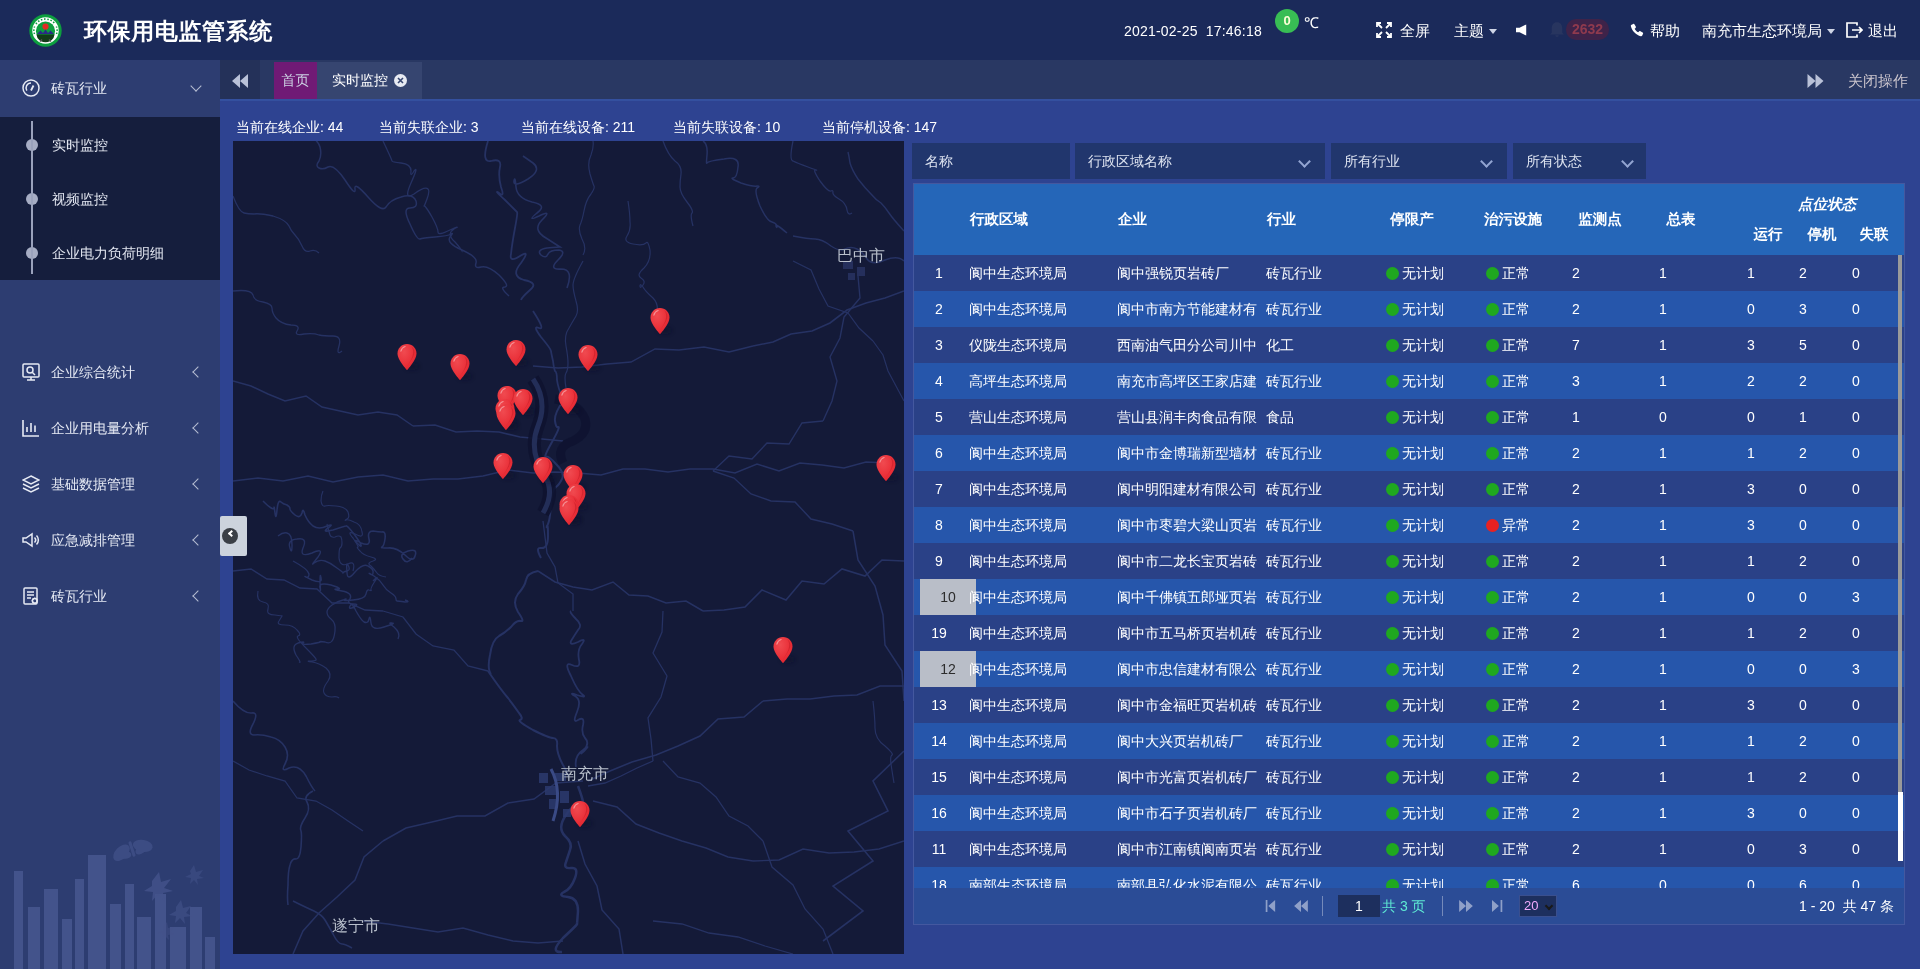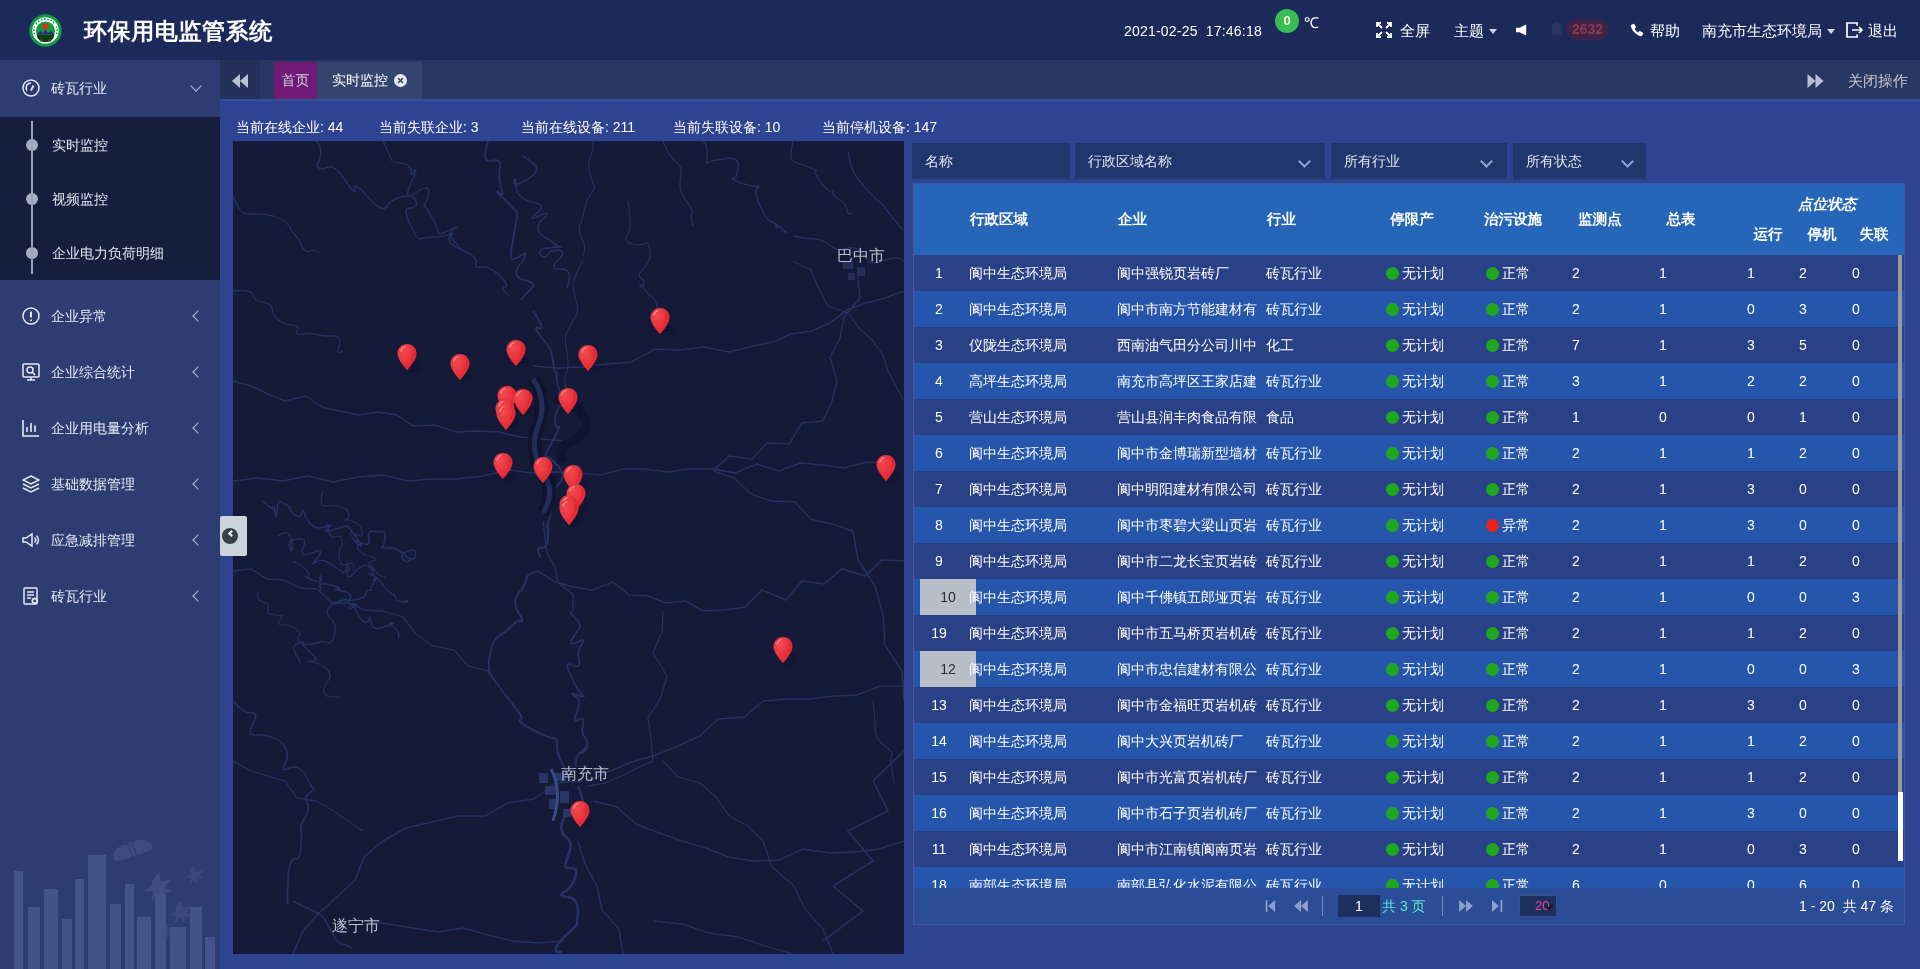--- a/index.html
+++ b/index.html
@@ -63,21 +63,21 @@
 .c8{left:709px;width:80px;text-align:center}
 .c9{left:797px;width:80px;text-align:center}
 .c10{left:849px;width:80px;text-align:center}
 .c11{left:902px;width:80px;text-align:center}
 .gdot,.rdot{display:inline-block;width:13px;height:13px;border-radius:50%;background:#1fa81f;vertical-align:-2px;margin-right:3px}
 .rdot{background:#e82121}
 #pag{position:absolute;left:0;top:704px;width:990px;height:36px;background:#2b4c96;font-size:14px}
 
 #pag .sep{position:absolute;top:8px;width:1px;height:20px;background:rgba(255,255,255,.35)}
 #pgbox{position:absolute;left:424px;top:7px;width:42px;height:22px;background:#1d2f5e;border:none;color:#fff;text-align:center;line-height:22px}
-#psel{position:absolute;left:605px;top:7px;width:38px;height:22px;background:#1d2f5e;border:1px solid #3a4f8e;color:#ec4899;line-height:20px;padding-left:15px;font-size:13px}
+#psel{position:absolute;left:605px;top:7px;width:38px;height:22px;background:#1d2f5e;border:1px solid #3a4f8e;color:#f0abfc;line-height:20px;padding-left:4px;font-size:13px}
 #psel .vchv2{position:absolute;right:4px;top:7px;width:6px;height:6px;border-left:2px solid #1a1a1a;border-bottom:2px solid #1a1a1a;transform:rotate(-45deg)}
 
 #sbg{position:absolute;left:1898px;top:255px;width:4px;height:537px;background:#9a9a9a;z-index:3}
 #sbw{position:absolute;left:1898px;top:792px;width:5px;height:69px;background:#fff;z-index:3}
 </style>
 </head>
 <body>
 
 <div id="hdr">
   <svg class="abs" style="left:29px;top:14px" width="33" height="33" viewBox="0 0 33 33">
@@ -153,28 +153,20 @@
     <span class="ch" style="transform:rotate(-45deg);top:22px;right:20px"></span>
   </div>
   <div id="submenu">
     <span class="dot" style="top:22px"></span>
       <span class="stx" style="top:20px">实时监控</span>
     <span class="dot" style="top:76px"></span>
       <span class="stx" style="top:74px">视频监控</span>
     <span class="dot" style="top:130px"></span>
       <span class="stx" style="top:128px">企业电力负荷明细</span>
     <div class="line"></div>
-  </div>
-  <div class="mitem" style="top:228px">
-    <svg class="ic" viewBox="0 0 18 18" fill="none" stroke="#e6eaf4" stroke-width="1.5">
-      <circle cx="9" cy="9" r="8"></circle>
-        <path d="M9 4.5 V10.5 M9 12.5 V14" stroke-width="1.9"></path>
-    </svg>
-    <span class="tx">企业异常</span>
-      <span class="ch"></span>
   </div>
   <div class="mitem" style="top:284px">
     <svg class="ic" viewBox="0 0 18 18" fill="none" stroke="#e6eaf4" stroke-width="1.5">
       <rect x="1" y="1" width="16" height="13" rx="1"></rect>
         <path d="M5 17 H13 M9 14 V17"></path>
         <circle cx="8" cy="7" r="3"></circle>
         <path d="M10 9 L13 12"></path>
     </svg>
     <span class="tx">企业综合统计</span>
       <span class="ch"></span>

